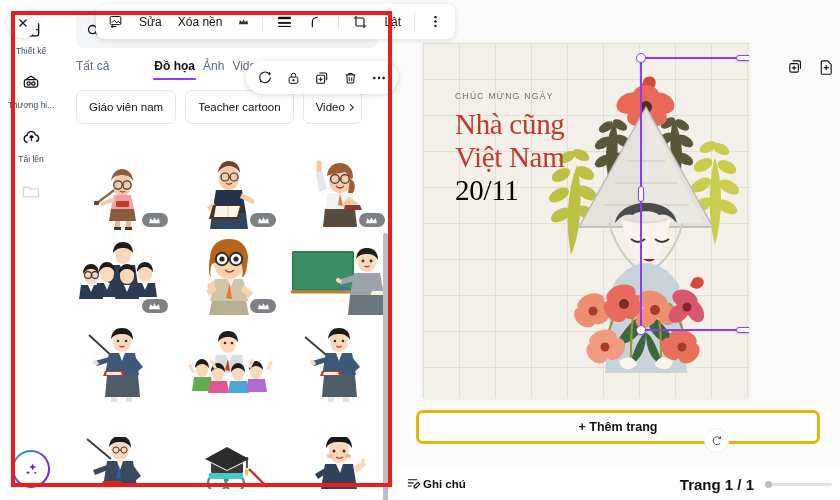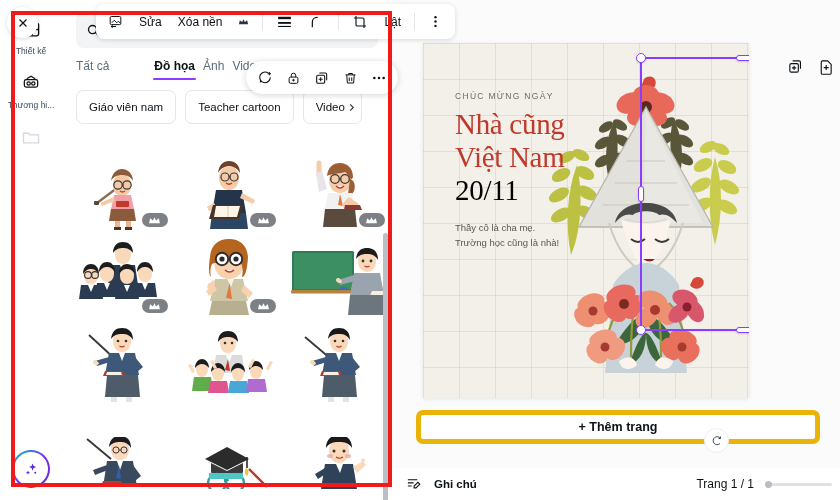--- a/index.html
+++ b/index.html
@@ -203,41 +203,41 @@
   .h.tl{ left:-6px; top:-6px;}
   .h.bl{ left:-6px; bottom:-6px;}
   .h.s { border-radius:4px; }
   .h.t { width:16px; height:6px; left:50%; margin-left:-8px; top:-4px;}
   .h.b { width:16px; height:6px; left:50%; margin-left:-8px; bottom:-4px;}
   .h.l { width:6px; height:16px; top:50%; margin-top:-8px; left:-4px;}
 
   
   .addpage {
     position:absolute; left:24px; top:410px; width:404px; height:34px;
-    border:5px solid #eab308; border-radius:7px; background:#fff;
+    border:3px solid #eab308; border-radius:7px; background:#fff;
     display:flex; align-items:center; justify-content:center;
     font-size:12.5px; font-weight:bold; color:#0d1216; cursor:pointer; z-index:5;
   }
   .refresh-btn {
     position:absolute; left:312px; top:428px; width:25px; height:25px;
     border-radius:50%; background:#fff; border:1px solid #eceef0;
     display:flex; align-items:center; justify-content:center; cursor:pointer; z-index:6;
   }
 
   
   .bottombar {
     position:absolute; left:392px; bottom:0; width:448px; height:32px;
     background:#fff; display:flex; align-items:center; z-index:5;
   }
   .notes {
-    display:flex; align-items:center; gap:13px; margin-left:14px;
+    display:flex; align-items:center; gap:2px; margin-left:14px;
     font-size:11.5px; font-weight:bold; color:#0d1216; cursor:pointer;
   }
   .pagecount {
-    margin-left:auto; font-size:12px; font-weight:normal; color:#0d1216;
+    margin-left:auto; font-size:15px; font-weight:bold; color:#0d1216;
     white-space:nowrap;
   }
   .zoomslider {
     width:66px; height:3px; background:#dfe2e5; border-radius:2px;
     margin-left:12px; margin-right:8px; position:relative; cursor:pointer;
   }
   .zoomslider i {
     position:absolute; left:-1px; top:-2px; width:7px; height:7px;
     border-radius:50%; background:#b7bdc3;
   }
@@ -267,20 +267,29 @@
         <svg width="20" height="20" viewBox="0 0 24 24" fill="none" stroke="currentColor" stroke-width="1.5">
           <path d="M7 7l5-3 5 3"></path>
           <rect x="4" y="8" width="16" height="9" rx="2.2"></rect>
           <circle cx="9.2" cy="12.5" r="2"></circle>
             <circle cx="14.8" cy="12.5" r="2"></circle>
         </svg>
       </span>
       <span class="rail-lbl">Thương hi...</span>
     </div>
 
+    <div class="rail-item">
+      <span class="rail-ico">
+        <svg width="21" height="21" viewBox="0 0 24 24" fill="none" stroke="currentColor" stroke-width="1.5">
+          <path d="M7.5 17.5A4 4 0 016.8 9.6 5 5 0 0116.6 9a3.8 3.8 0 01.6 7.5"></path>
+          <path d="M12 16V9.8M12 9.8l-2.2 2.2M12 9.8l2.2 2.2"></path>
+        </svg>
+      </span>
+      <span class="rail-lbl">Tải lên</span>
+    </div>
 
 
     <div class="rail-item dim">
       <span class="rail-ico">
         <svg width="20" height="20" viewBox="0 0 24 24" fill="none" stroke="currentColor" stroke-width="1.6">
           <path d="M3 7.5h6l1.6 2H21v9.5H3z"></path>
         </svg>
       </span>
       <span class="rail-lbl"></span>
     </div>
@@ -777,24 +786,20 @@
           </svg>
         </div>
 
         <div class="page-text">
           <div class="kicker">CHÚC MỪNG NGÀY</div>
           <div class="headline">
             <div>Nhà cũng</div>
             <div>Việt Nam</div>
             <div class="l3">20/11</div>
           </div>
-          <div class="subtext">
-            <div>Thầy cô là cha mẹ.</div>
-            <div>Trường học cũng là nhà!</div>
-          </div>
         </div>
 
         <div class="selframe">
           <span class="h c tl"></span>
 
           <span class="h c bl"></span>
 
           <span class="h s t"></span>
           <span class="h s b"></span>
           <span class="h s l"></span>

